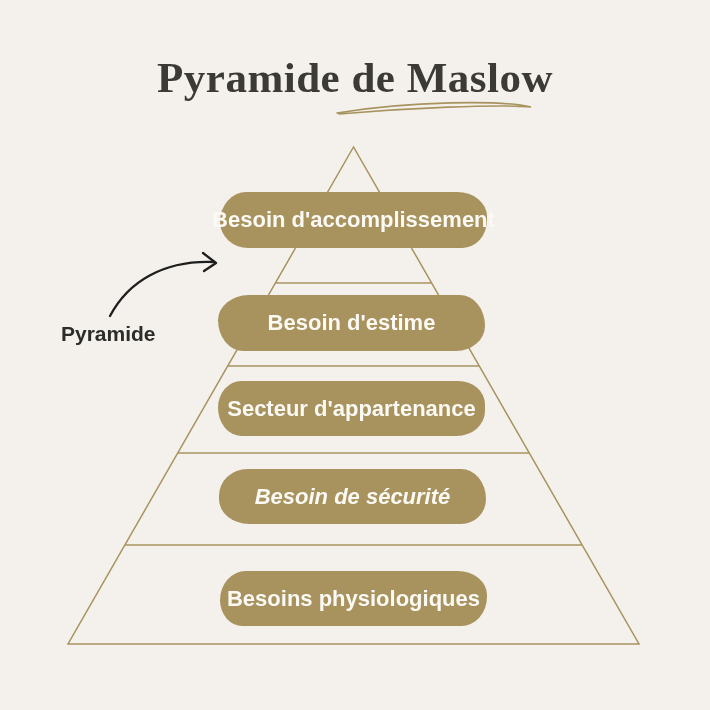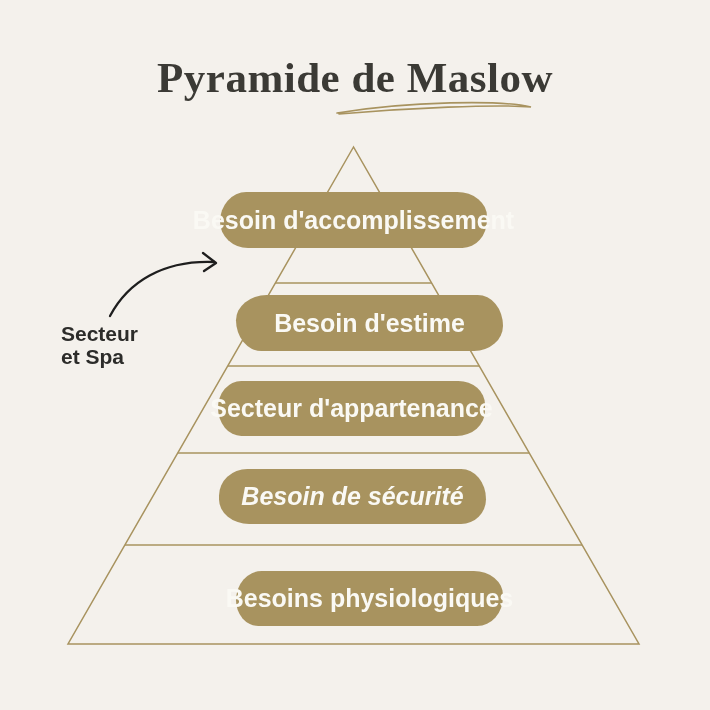--- a/index.html
+++ b/index.html
@@ -70,29 +70,29 @@
   .pill{
     position:absolute;
     width:267px;
     height:56px;
     background:var(--gold);
     display:flex;
     align-items:center;
     justify-content:center;
     color:var(--pill-text);
     font-weight:700;
-    font-size:25px;
+    font-size:22px;
     white-space:nowrap;
     border-radius:32px 27px 30px 35px / 30px 34px 27px 32px;
   }
   .pill-1{left:220px;top:192px;border-radius:30px 34px 28px 32px / 34px 28px 32px 30px;}
-  .pill-2{left:236px;top:295px;border-radius:34px 28px 32px 28px / 28px 34px 28px 34px;}
+  .pill-2{left:218px;top:295px;border-radius:34px 28px 32px 28px / 28px 34px 28px 34px;}
   .pill-3{left:218px;top:381px;height:55px;border-radius:28px 32px 34px 28px / 32px 28px 30px 34px;}
   .pill-4{left:219px;top:469px;height:55px;border-radius:32px 28px 28px 34px / 30px 34px 28px 28px;font-style:italic;}
-  .pill-5{left:236px;top:571px;height:55px;border-radius:30px 34px 30px 26px / 34px 28px 34px 30px;}
+  .pill-5{left:220px;top:571px;height:55px;border-radius:30px 34px 30px 26px / 34px 28px 34px 30px;}
 </style>
 </head>
 <body>
 
 <div id="canvas">
 
   <div class="title">Pyramide de Maslow</div>
 
   <svg class="layer" viewBox="0 0 710 710" aria-hidden="true">
     <path class="swoosh-stroke" d="M337 113 C410 101 501 100 531 107 C497 104 408 108 339 114"></path>
@@ -105,22 +105,21 @@
     <line class="pyr-stroke" x1="178" y1="453" x2="529" y2="453"></line>
     <line class="pyr-stroke" x1="125" y1="545" x2="582" y2="545"></line>
   </svg>
 
   <svg class="layer" viewBox="0 0 710 710" aria-hidden="true">
     <path class="arrow-stroke" d="M110 316 C128 282 163 260 214 262"></path>
     <path class="arrow-stroke" d="M203 253 L216 263 L204 271"></path>
   </svg>
 
   <div class="side-label">
-    <div>Secteur</div>
-    <div>et Spa</div>
+    <div>Pyramide</div>
   </div>
 
   <div class="pill pill-1">
     <span>Besoin d'accomplissement</span>
   </div>
   <div class="pill pill-2">
     <span>Besoin d'estime</span>
   </div>
   <div class="pill pill-3">
     <span>Secteur d'appartenance</span>

